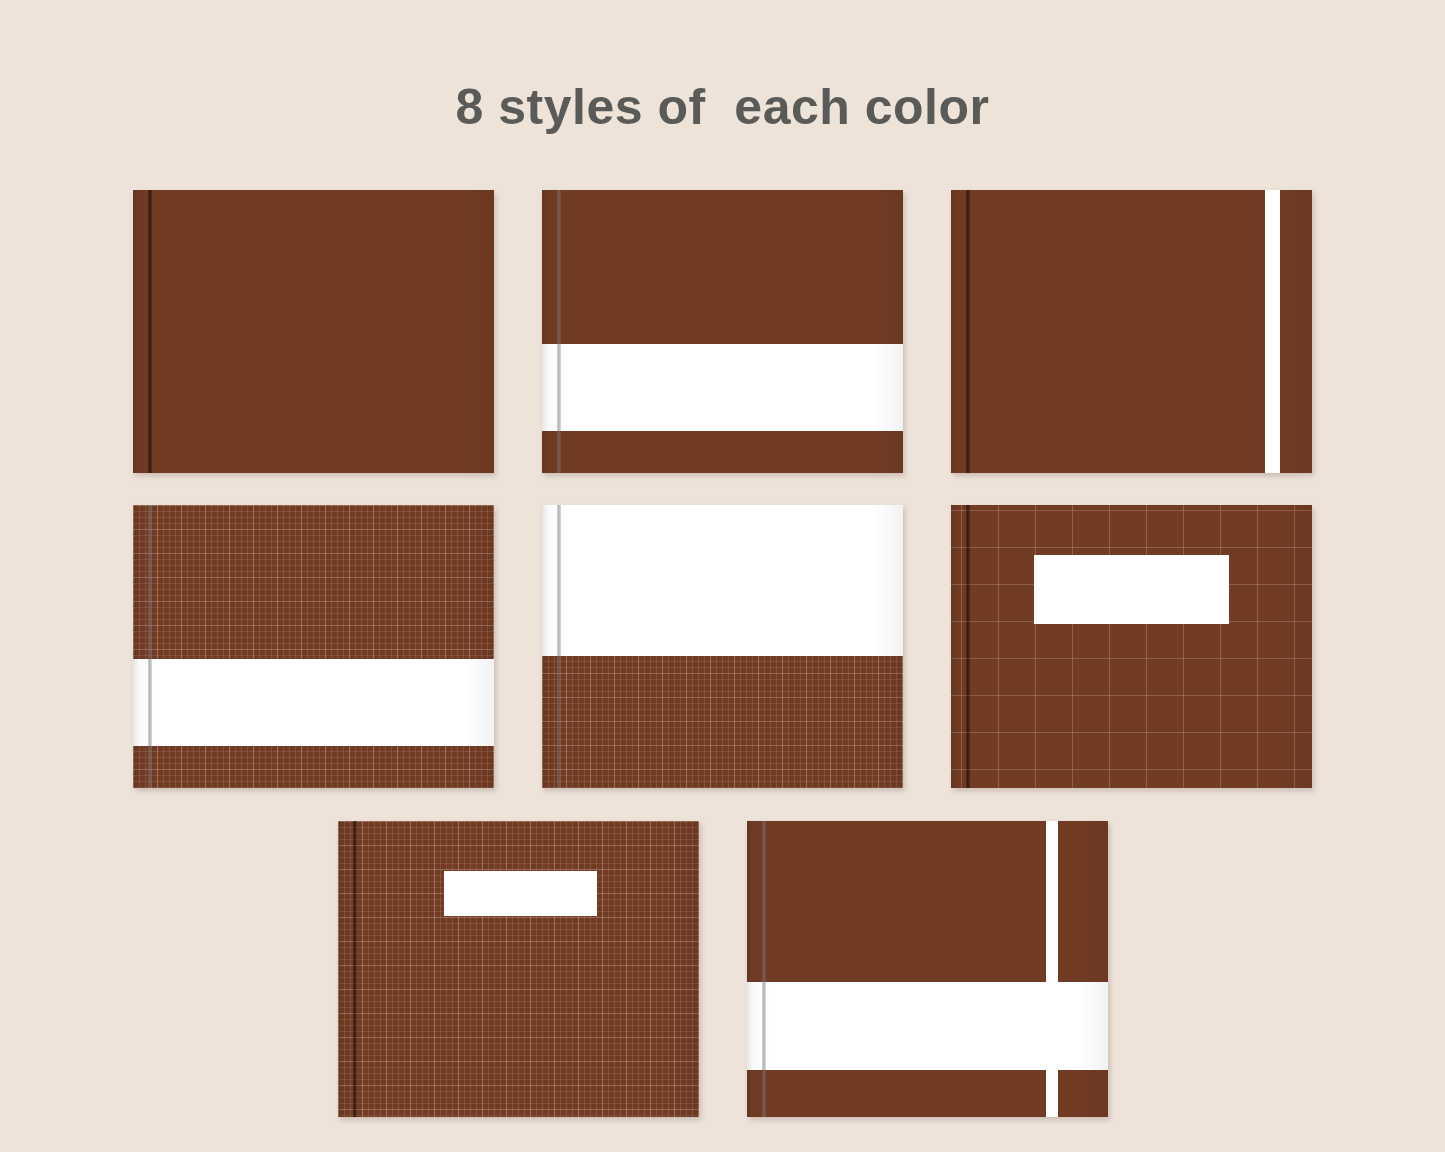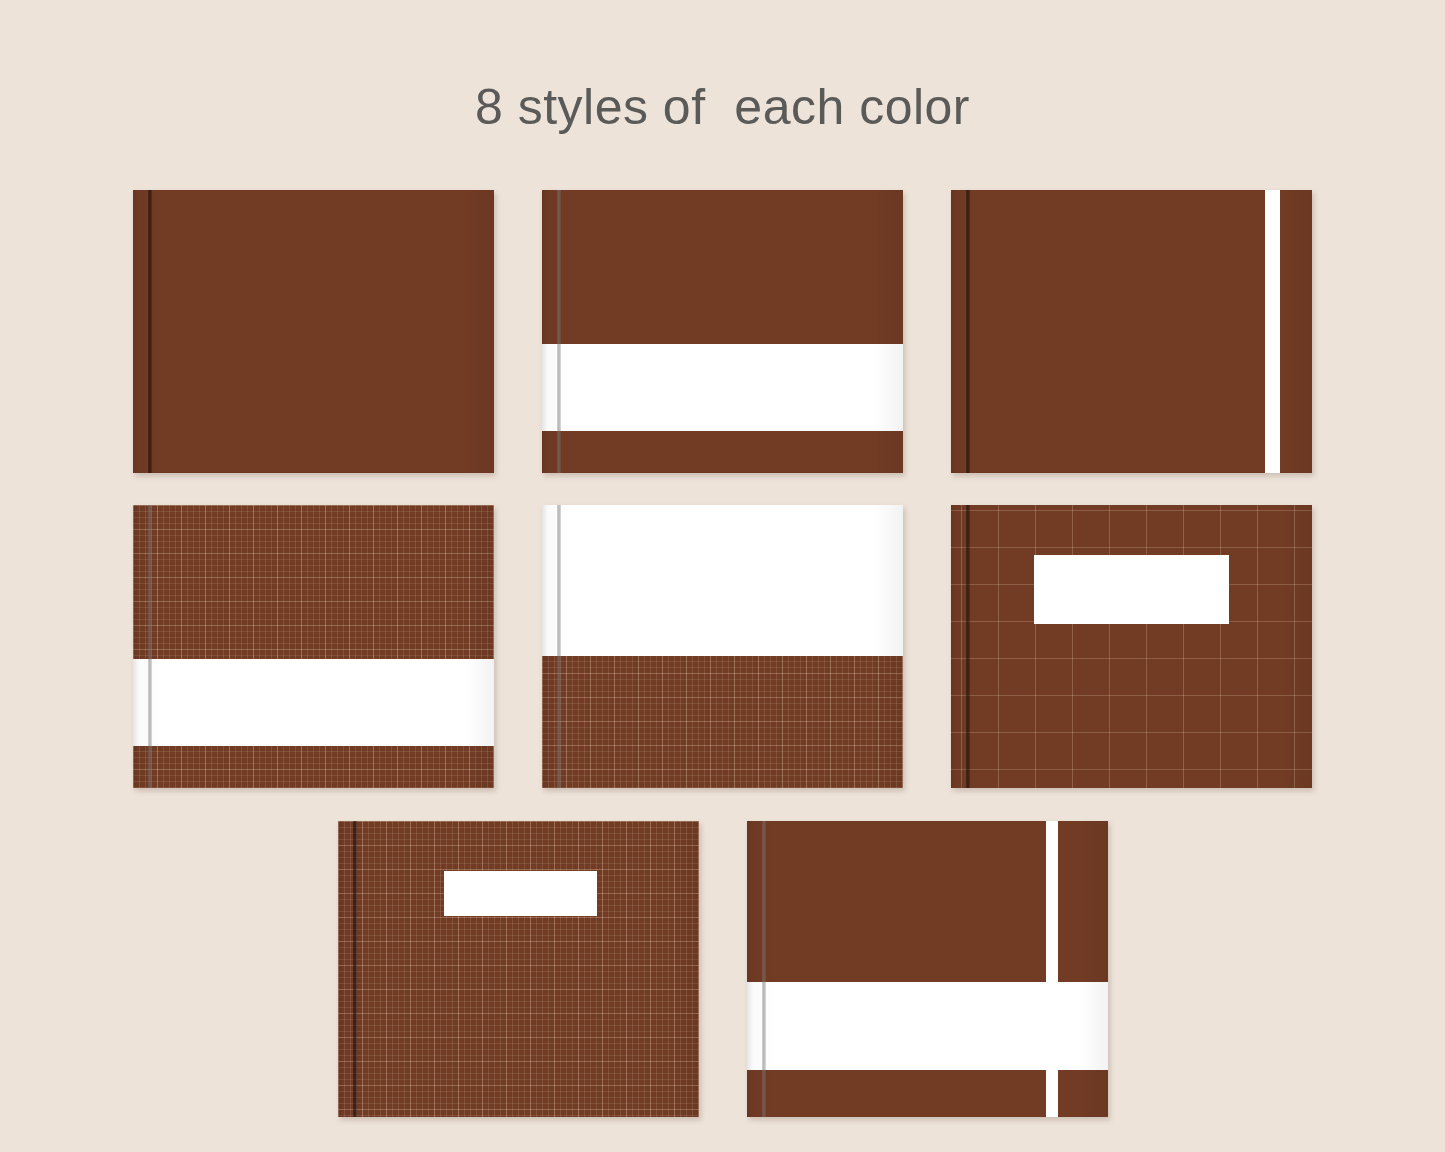--- a/index.html
+++ b/index.html
@@ -17,21 +17,21 @@
   }
 
   
   .page-title {
     position: absolute;
     top: 82px;
     left: 0;
     width: 100%;
     text-align: center;
     font-size: 50px;
-    font-weight: normal;
+    font-weight: bold;
     color: #5A5A58;
     letter-spacing: 0.5px;
     line-height: 1;
     white-space: pre;
   }
 
   
   .covers-area {
     position: absolute;
     top: 190px;

